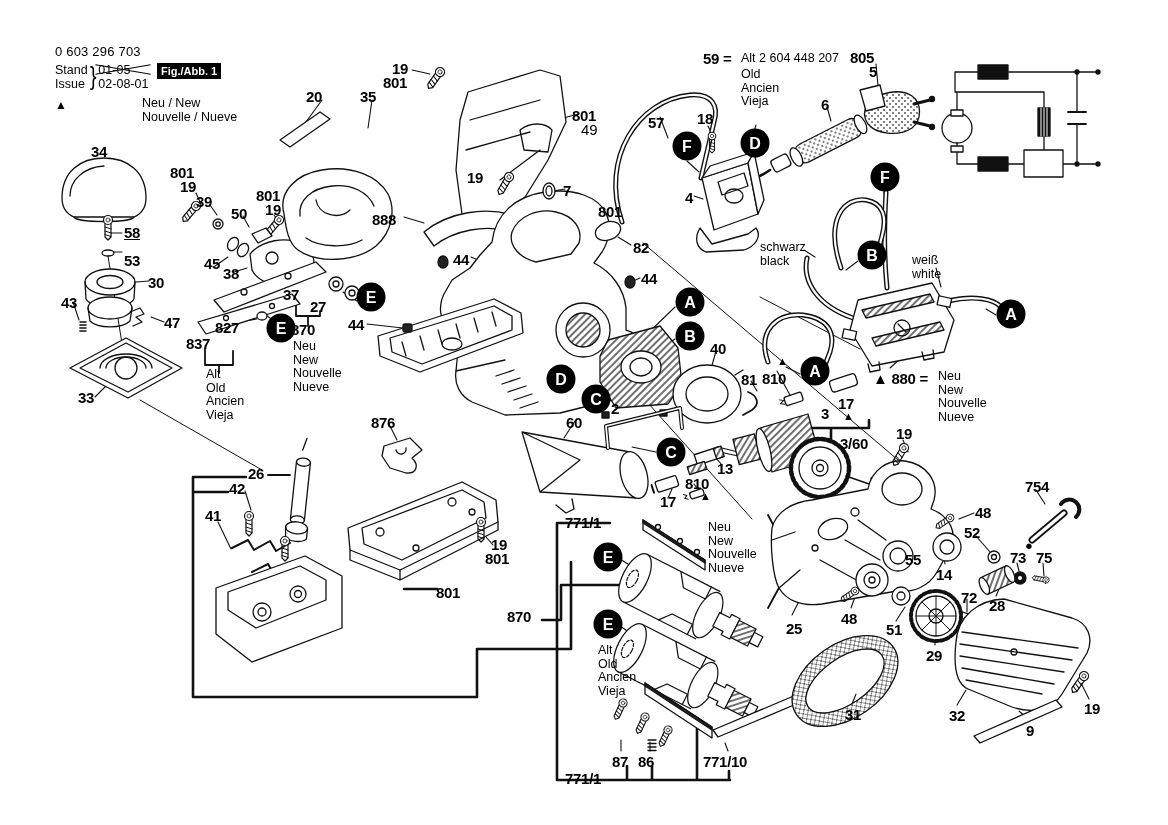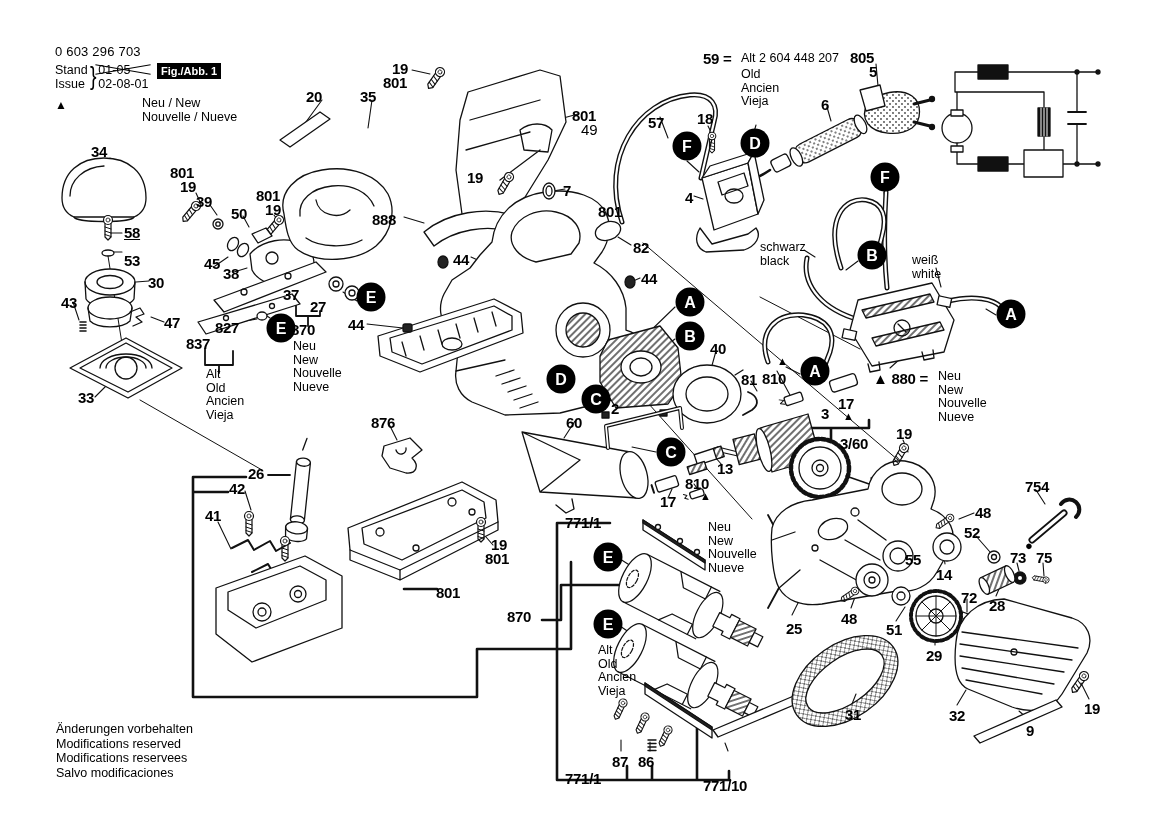--- a/index.html
+++ b/index.html
@@ -545,21 +545,21 @@
 New
 Nouvelle
 Nueve</div>
       <div class="lbl n" style="left: 507px; top: 608px;">870</div>
       <div class="lbl o" style="left: 598px; top: 644px;">Alt
 Old
 Ancien
 Vieja</div>
       <div class="lbl n" style="left: 612px; top: 753px;">87</div>
       <div class="lbl n" style="left: 638px; top: 753px;">86</div>
-      <div class="lbl n" style="left: 703px; top: 753px; margin-top: 24px;">771/10</div>
+      <div class="lbl n" style="left: 703px; top: 753px;">771/10</div>
       <div class="lbl n" style="left: 565px; top: 770px;">771/1</div>
       <div class="lbl n" style="left: 786px; top: 620px;">25</div>
       <div class="lbl n" style="left: 841px; top: 610px;">48</div>
       <div class="lbl n" style="left: 975px; top: 504px;">48</div>
       <div class="lbl n" style="left: 964px; top: 524px;">52</div>
       <div class="lbl n" style="left: 905px; top: 551px;">55</div>
       <div class="lbl n" style="left: 936px; top: 566px;">14</div>
       <div class="lbl d" style="left: 1025px; top: 538px;">●</div>
       <div class="lbl n" style="left: 1010px; top: 549px;">73</div>
       <div class="lbl n" style="left: 1036px; top: 549px;">75</div>
@@ -605,20 +605,14 @@
     </div>
   </div>
   <div class="tri-mark">▲</div>
 </div>
 
 <div class="fig-badge">Fig./Abb. 1</div>
 <div class="neu-note">Neu / New
 Nouvelle / Nueve</div>
 
 
-<div class="footer-note">
-  <div>Änderungen vorbehalten</div>
-  <div>Modifications reserved</div>
-  <div>Modifications reservees</div>
-  <div>Salvo modificaciones</div>
+
 </div>
 
-</div>
-
 </body></html>

